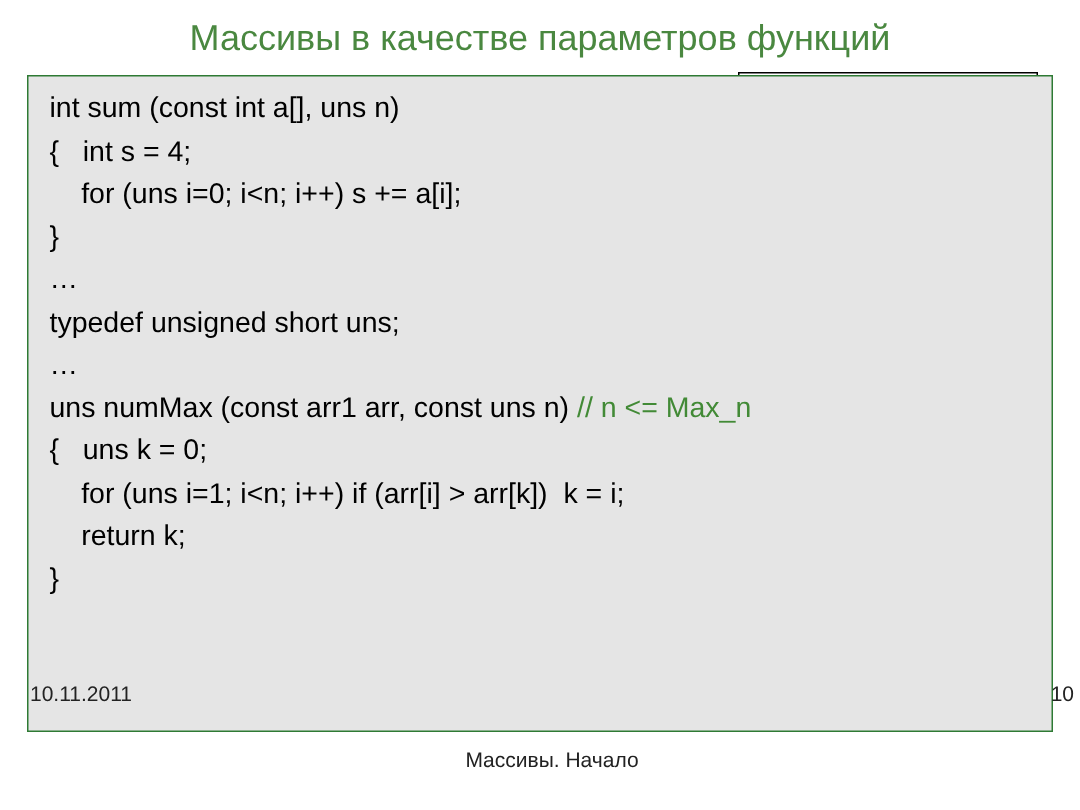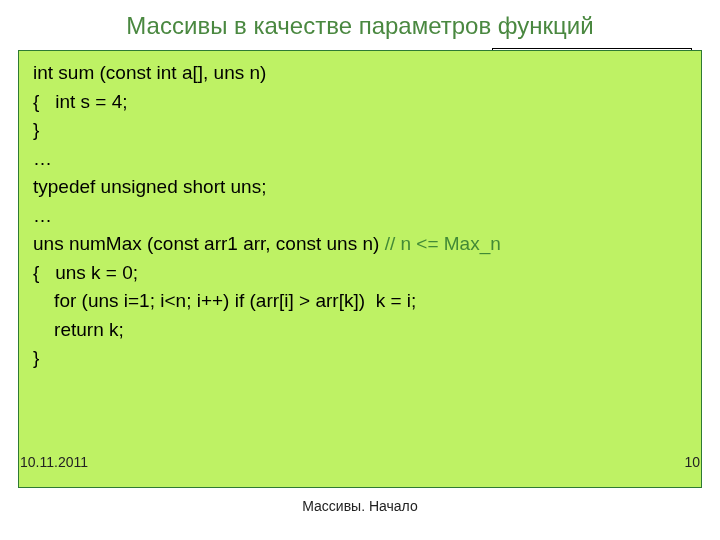--- a/index.html
+++ b/index.html
@@ -21,21 +21,21 @@
   }
   .title {
     text-align: center;
     font-size: 24px;
     color: #4a8840;
     margin: 4px 0 10px 0;
     font-weight: normal;
   }
   .codebox {
     border: 1px solid #2e7a34;
-    background: #bef264;
+    background: #e5e5e5;
     padding: 8px 0 10px 14px;
     font-size: 19px;
     line-height: 1.5;
     position: relative;
     height: 438px;
     color: #000;
   }
   .codebox .line { white-space: pre; }
   .callout {
     position: absolute;
@@ -48,21 +48,21 @@
     padding: 4px 10px;
     color: #000;
   }
   .callout1 { top: 48px; width: 200px; }
   .callout2 { top: 102px; width: 180px; }
   .comment { color: #428a36; }
   .footer {
     position: absolute;
     bottom: 12px;
     left: 20px;
-    right: 20px;
+    right: 4px;
     font-size: 14px;
     color: #222;
     display: flex;
     justify-content: space-between;
   }
   .footer .center {
     position: absolute;
     left: 0; right: 0;
     text-align: center;
     margin-top: 44px;
@@ -79,20 +79,21 @@
   <div class="callout callout1">
     <span>Передача массива по</span><br>
     <span>адресу</span>
   </div>
 
   <div class="callout callout2">+комментарий</div>
 
   <div class="codebox">
     <div class="line">int sum (const int a[], uns n)</div>
     <div class="line">{   int s = 4;</div>
+    <div class="line">    for (uns i=0; i&lt;n; i++) s += a[i];</div>
     <div class="line">}</div>
     <div class="line">…</div>
     <div class="line">typedef unsigned short uns;</div>
     <div class="line">…</div>
     <div class="line"><span>uns numMax (const arr1 arr, const uns n) </span><span class="comment">// n &lt;= Max_n</span></div>
     <div class="line">{   uns k = 0;</div>
     <div class="line">    for (uns i=1; i&lt;n; i++) if (arr[i] &gt; arr[k])  k = i;</div>
     <div class="line">    return k;</div>
     <div class="line">}</div>
   </div>

